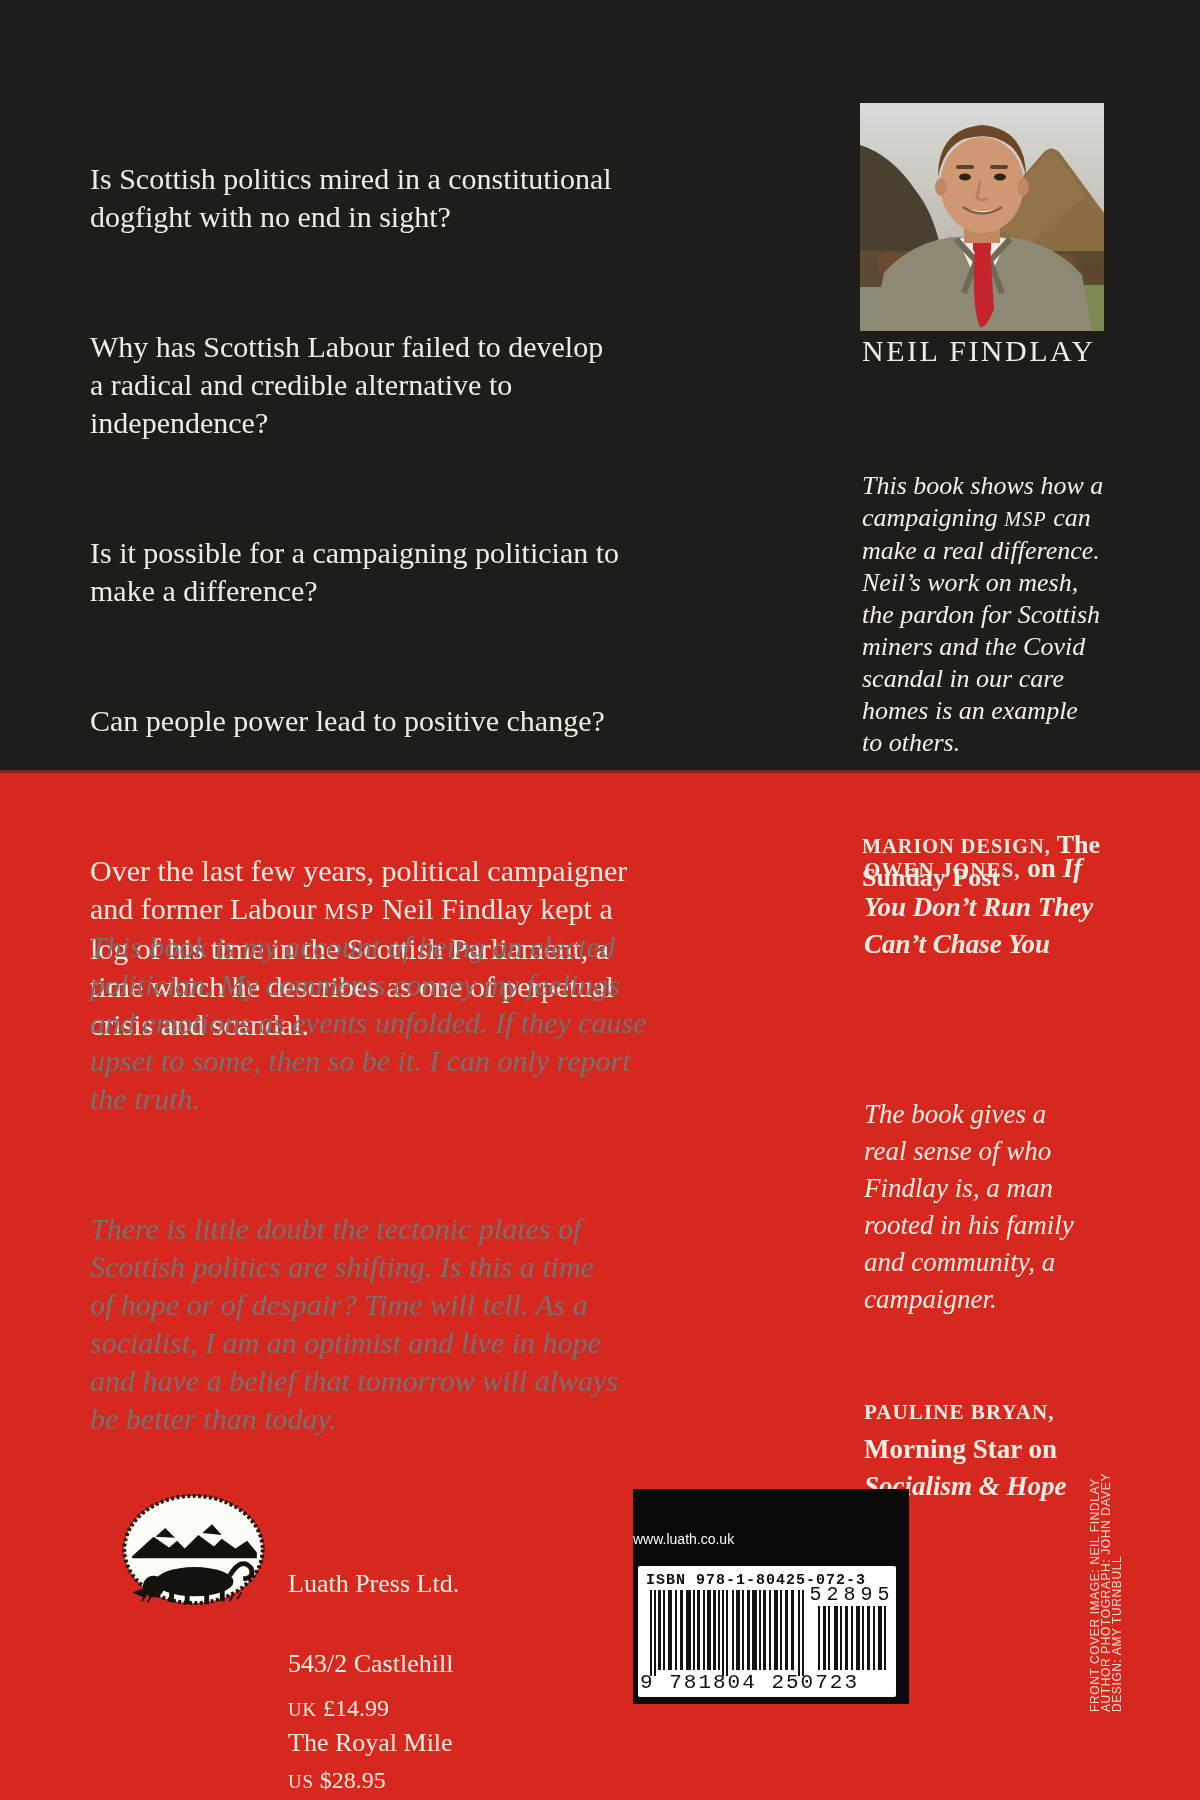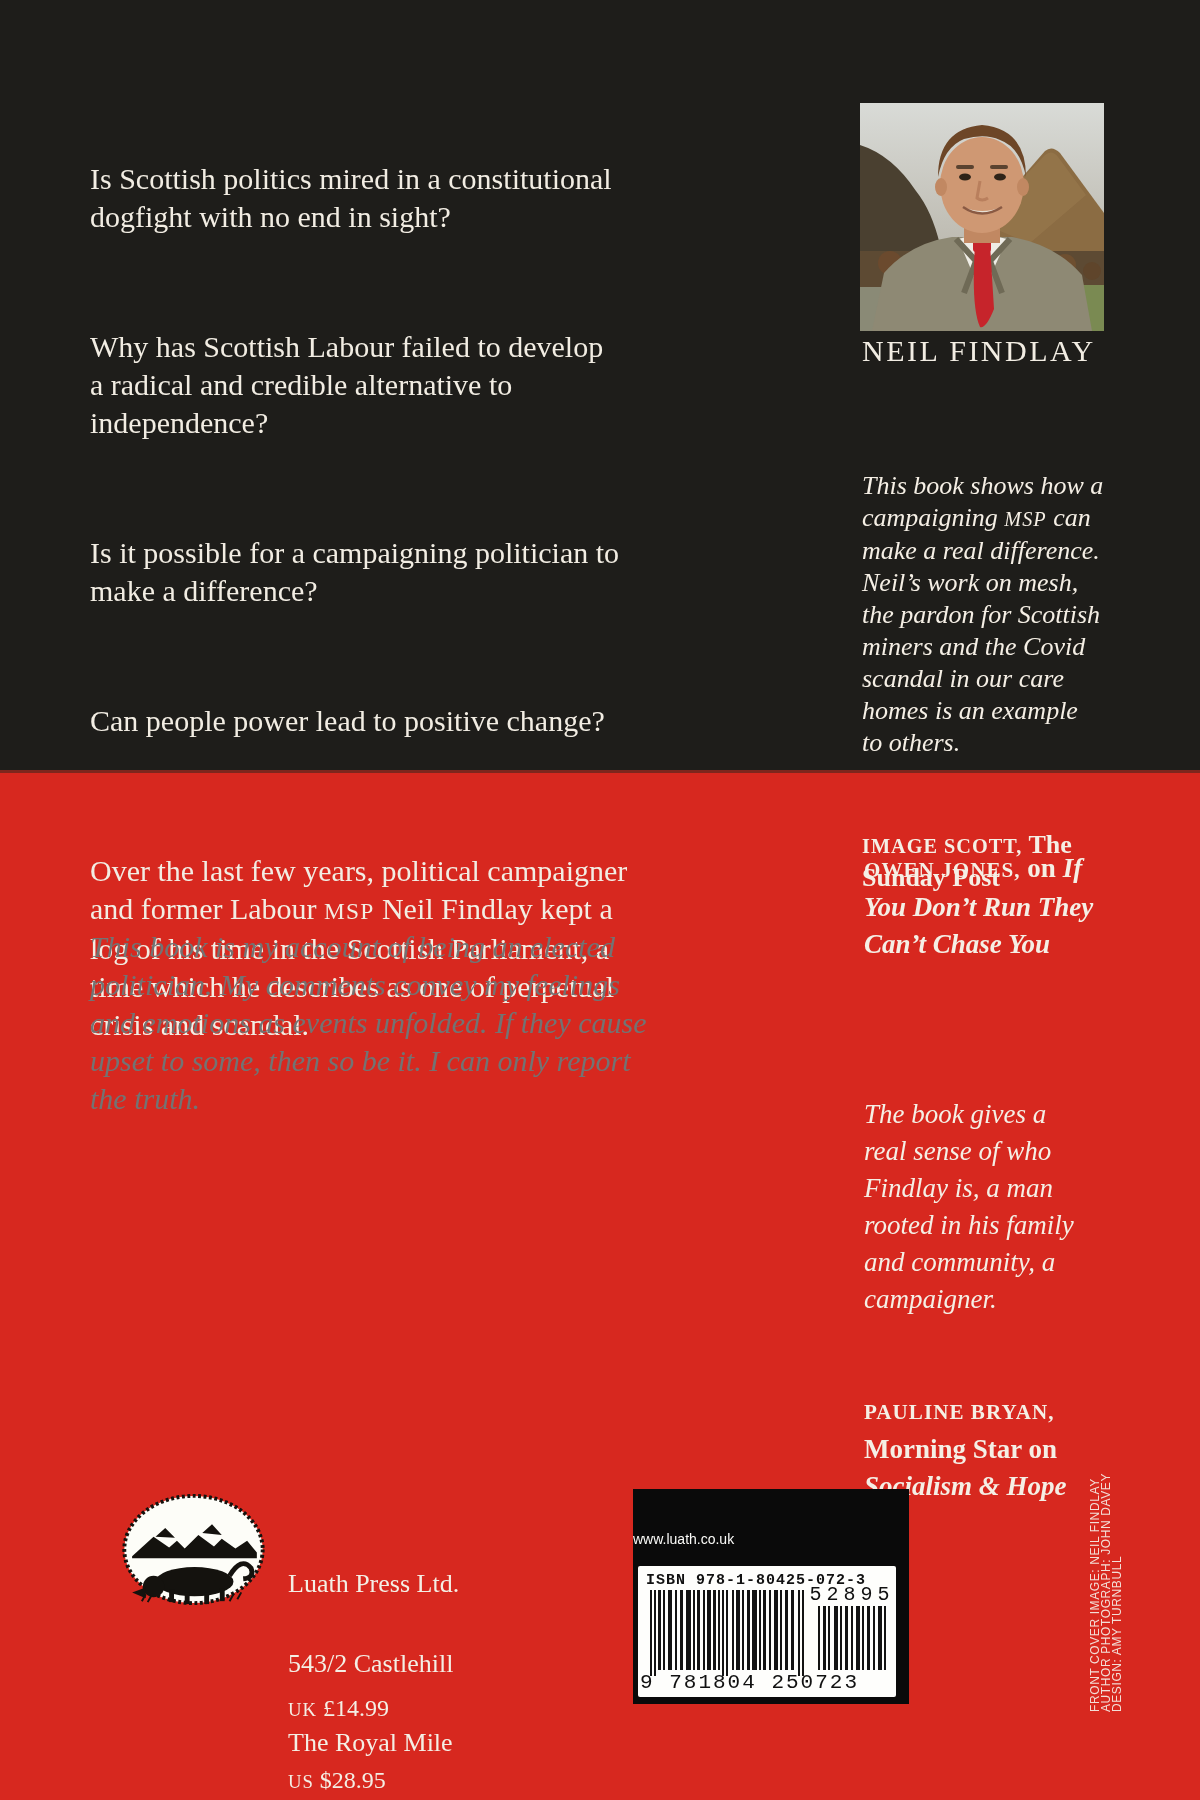--- a/index.html
+++ b/index.html
@@ -136,21 +136,21 @@
   <div class="abs quote q1">
     <p class="qt"><span>This book shows how a
 campaigning </span><span class="sc">MSP</span><span> can
 make a real difference.
 Neil’s work on mesh,
 the pardon for Scottish
 miners and the Covid
 scandal in our care
 homes is an example
 to others.</span></p>
-    <p class="qa"><span class="b sc">IMAGE SCOTT,</span><span class="b"> The
+    <p class="qa"><span class="b sc">MARION DESIGN,</span><span class="b"> The
 Sunday Post</span></p>
   </div>
 
   <div class="abs quote q2">
     <p class="qa"><span class="b sc">OWEN JONES,</span><span class="b"> on </span><span class="b i">If
 You Don’t Run They
 Can’t Chase You</span></p>
   </div>
 
   <div class="abs quote q3">
@@ -164,20 +164,26 @@
 </span><span class="b">Morning Star on</span><span>
 </span><span class="b i">Socialism &amp; Hope</span></p>
   </div>
 
   <section class="abs statement">
     <p>This book is my account of being an elected
 politician. My comments convey my feelings
 and emotions as events unfolded. If they cause
 upset to some, then so be it. I can only report
 the truth.</p>
+    <p>There is little doubt the tectonic plates of
+Scottish politics are shifting. Is this a time
+of hope or of despair? Time will tell. As a
+socialist, I am an optimist and live in hope
+and have a belief that tomorrow will always
+be better than today.</p>
   </section>
 
   <div class="abs logo">
     <svg viewBox="0 0 150 118">
       <ellipse cx="75" cy="59" rx="71" ry="55" fill="#fdfdf8" stroke="#14120e" stroke-width="4" stroke-dasharray="3 2.6"></ellipse>
       <path d="M12,66 L34,46 L50,57 L58,50 L66,58 L80,44 L96,56 L104,48 L118,58 L130,50 L140,62 L140,68 L12,68 Z" fill="#14120e"></path>
       <path d="M36,46 L46,37 L56,47 Z M84,42 L94,33 L104,44 Z" fill="#14120e"></path>
       <ellipse cx="76" cy="92" rx="40" ry="15" fill="#14120e"></ellipse>
       <circle cx="34" cy="97" r="11" fill="#14120e"></circle>
       <path d="M26,98 L12,103 L26,109 Z" fill="#14120e"></path>

